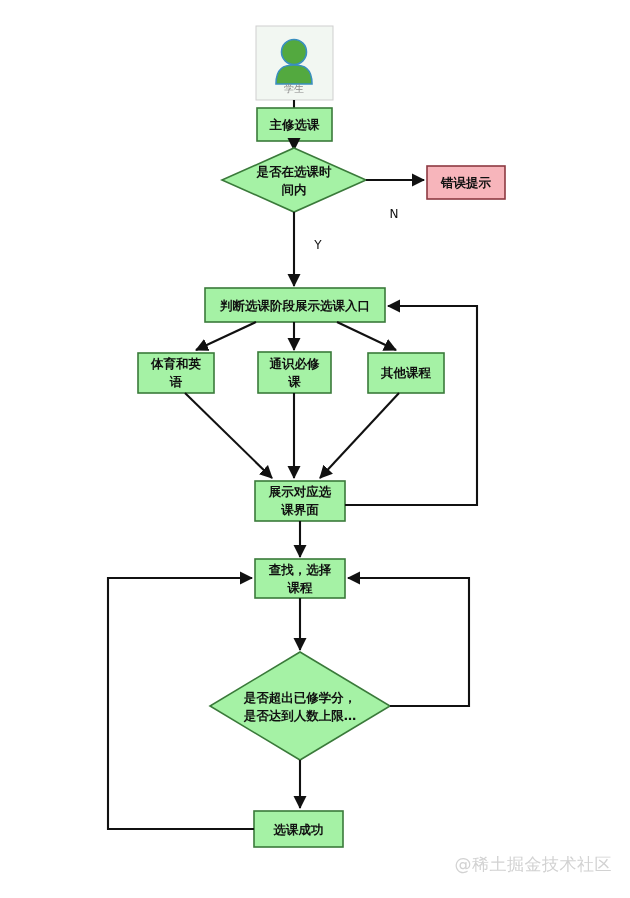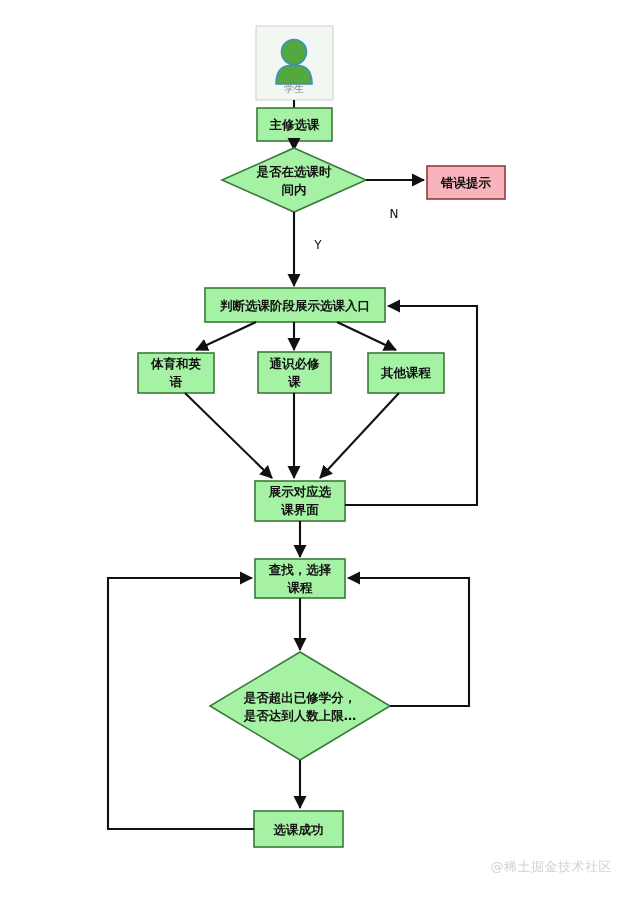--- a/index.html
+++ b/index.html
@@ -38,21 +38,21 @@
     font-family: "DejaVu Sans", "Liberation Sans", sans-serif;
     font-size: 10px;
     fill: #8a8a8a;
     text-anchor: middle;
   }
   .watermark {
     position: absolute;
     right: 18px;
     bottom: 22px;
     font-family: "DejaVu Sans", "Liberation Sans", sans-serif;
-    font-size: 13px;
+    font-size: 17px;
     color: #d2d2d2;
     letter-spacing: 0.5px;
     user-select: none;
   }
   .link { stroke: #111111; stroke-width: 2.1px; fill: none; }
 </style>
 </head>
 <body>
 
 <svg id="flow" viewBox="0 0 630 898" xmlns="http://www.w3.org/2000/svg">

